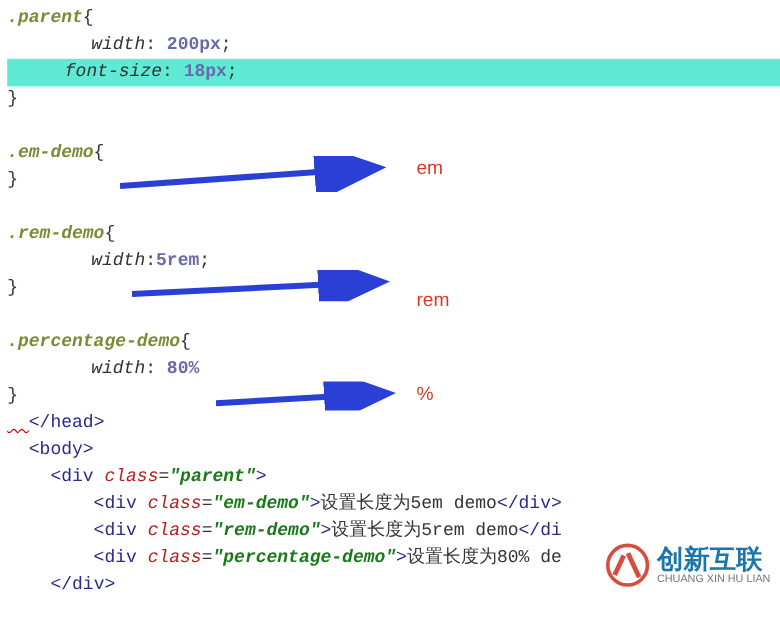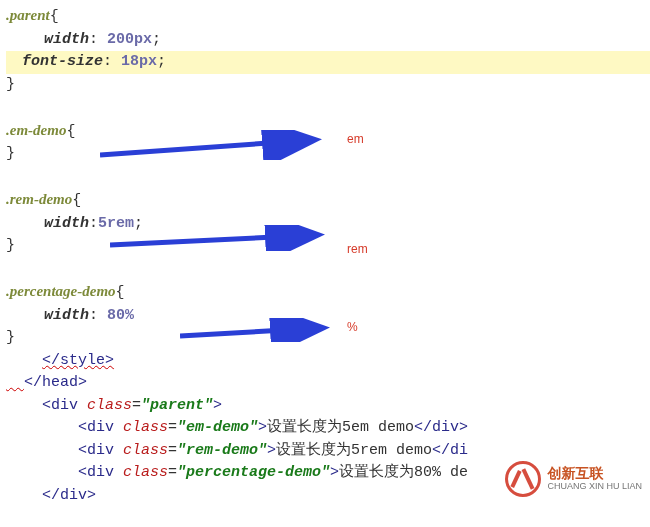--- a/index.html
+++ b/index.html
@@ -11,37 +11,37 @@
   position: relative;
   overflow: hidden;
 }
 .editor {
   padding: 4px 0 4px 6px;
   position: relative;
 }
 .line { white-space: pre; line-height: 1.5; }
 .indent1 { padding-left: 38px; }
 .wavy { text-decoration: underline wavy #cc0000; text-decoration-thickness: 1px; }
-.hl-line { background: #fef9c3; padding-left: 16px; }
+.hl-line { background: #5eead4; padding-left: 16px; }
 
 
-.sel   { color: #7d8a3a; font-style: italic; font-weight: bold; font-family: Liberation Serif, serif; } 
+.sel   { color: #7d8a3a; font-style: italic; font-weight: bold; } 
 .punct { color: #333; }
-.propI { color: #333; font-weight: bold; font-style: italic; }
+.propI { color: #333; font-weight: normal; font-style: italic; margin-left: 32px; }
 .valI  { color: #6a6aa8; font-weight: bold; } 
 .tag   { color: #2a2a8a; }
 .attr  { color: #b91c1c; font-weight: normal; font-style: italic; }
 .str   { color: #1a7a1a; font-weight: bold; font-style: italic; }
 .text  { color: #333; margin-top: 28px; }
 
 .annot {
   position: absolute;
   color: #d63b2a;
   font-family: Arial, sans-serif;
-  font-size: 12px;
+  font-size: 16px;
 }
 .arrow {
   position: absolute;
 }
 .arrow svg { display: block; }
 
 .watermark {
   position: absolute;
   right: 8px;
   bottom: 14px;
@@ -58,21 +58,21 @@
 }
 .watermark .logo::before,
 .watermark .logo::after {
   content: "";
   position: absolute;
   background: #d23a2a;
 }
 .watermark .logo::before { left: 6px; top: 6px; width: 4px; height: 18px; transform: rotate(25deg); }
 .watermark .logo::after  { left: 18px; top: 4px; width: 4px; height: 22px; transform: rotate(-25deg); }
 .watermark .txt { display: flex; flex-direction: column; line-height: 1.1; }
-.watermark .zh { font-family: "SimHei", sans-serif; font-size: 14px; font-weight: bold; color: #c2410c; }
+.watermark .zh { font-family: "SimHei", sans-serif; font-size: 22px; font-weight: bold; color: #0369a1; }
 .watermark .py { font-family: Arial, sans-serif; font-size: 9px; color: #666; }
 </style>
 </head>
 <body>
 
 <div class="editor">
 
   <div class="line"><span class="sel">.parent</span><span class="punct">{</span></div>
   <div class="line indent1"><span class="propI">width</span><span class="punct">: </span><span class="valI">200px</span><span class="punct">;</span></div>
   <div class="line indent1 hl-line"><span class="propI">font-size</span><span class="punct">: </span><span class="valI">18px</span><span class="punct">;</span></div>
@@ -88,22 +88,22 @@
   <div class="line"><span class="sel">.rem-demo</span><span class="punct">{</span></div>
   <div class="line indent1"><span class="propI">width</span><span class="punct">:</span><span class="valI">5rem</span><span class="punct">;</span></div>
   <div class="line"><span class="punct">}</span></div>
 
   <div class="line">&nbsp;</div>
 
   <div class="line"><span class="sel">.percentage-demo</span><span class="punct">{</span></div>
   <div class="line indent1"><span class="propI">width</span><span class="punct">: </span><span class="valI">80%</span></div>
   <div class="line"><span class="punct">}</span></div>
 
-  <div class="line">    <span class="tag wavy">&lt;/style&gt;</span></div>
   <div class="line"><span class="wavy">  </span><span class="tag">&lt;/head&gt;</span></div>
+  <div class="line">  <span class="tag">&lt;body&gt;</span></div>
   <div class="line">    <span class="tag">&lt;div </span><span class="attr">class</span><span class="punct">=</span><span class="str">"parent"</span><span class="tag">&gt;</span></div>
 
   <div class="line">        <span class="tag">&lt;div </span><span class="attr">class</span><span class="punct">=</span><span class="str">"em-demo"</span><span class="tag">&gt;</span><span class="text">设置长度为5em demo</span><span class="tag">&lt;/div&gt;</span></div>
 
   <div class="line">        <span class="tag">&lt;div </span><span class="attr">class</span><span class="punct">=</span><span class="str">"rem-demo"</span><span class="tag">&gt;</span><span class="text">设置长度为5rem demo</span><span class="tag">&lt;/di</span></div>
 
   <div class="line">        <span class="tag">&lt;div </span><span class="attr">class</span><span class="punct">=</span><span class="str">"percentage-demo"</span><span class="tag">&gt;</span><span class="text">设置长度为80% de</span></div>
 
   <div class="line">    <span class="tag">&lt;/div&gt;</span></div>
 

